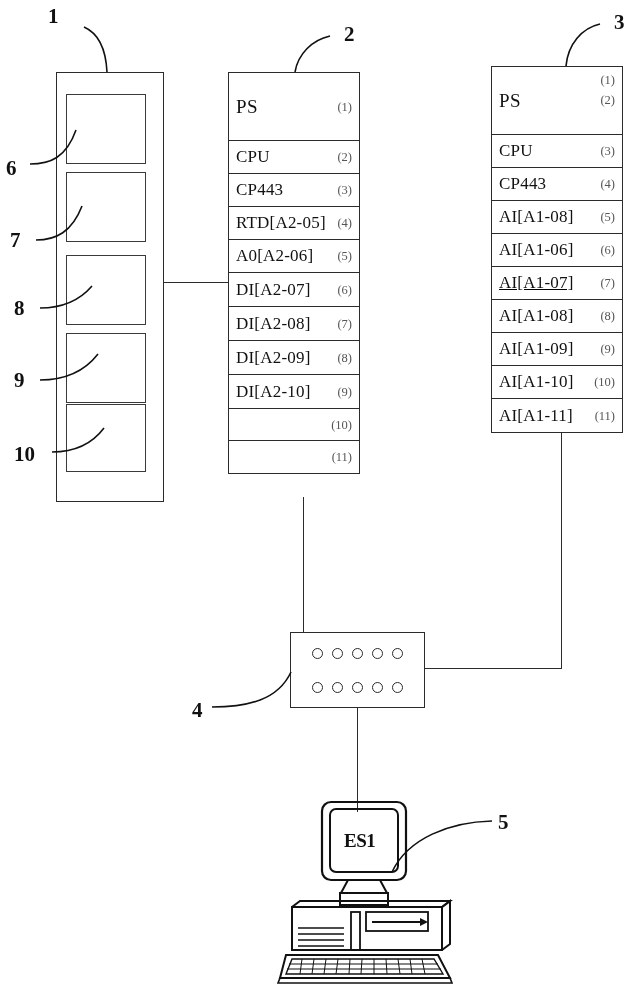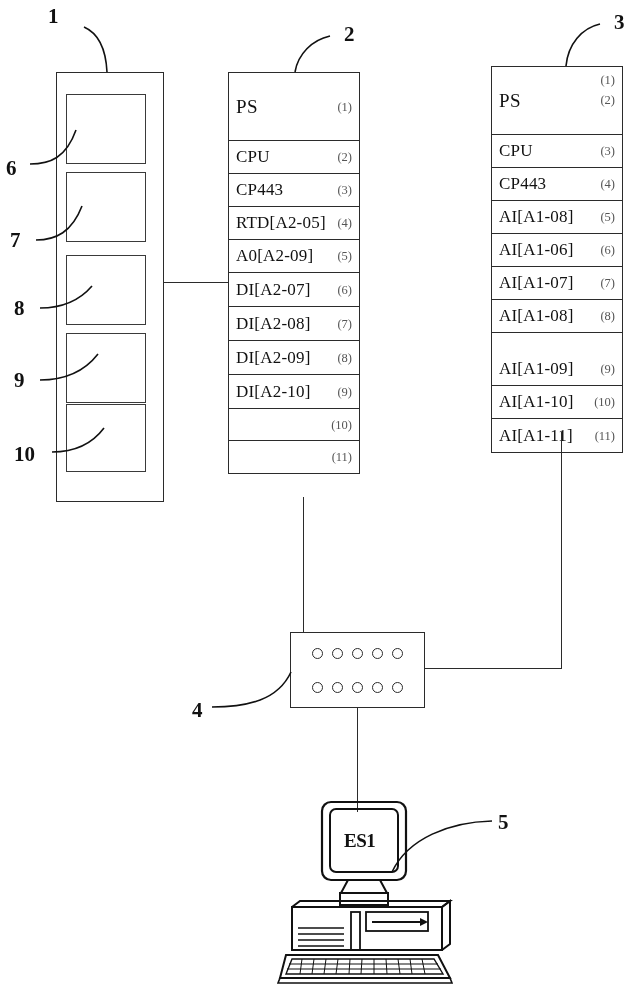--- a/index.html
+++ b/index.html
@@ -151,21 +151,21 @@
       </div>
       <div class="rack-row" style="height: 33px;">
         <span class="slot-label">CP443</span>
         <span class="slot-num mid">(3)</span>
       </div>
       <div class="rack-row" style="height: 33px;">
         <span class="slot-label">RTD[A2-05]</span>
         <span class="slot-num mid">(4)</span>
       </div>
       <div class="rack-row" style="height: 33px;">
-        <span class="slot-label">A0[A2-09]</span>
+        <span class="slot-label">A0[A2-06]</span>
         <span class="slot-num mid">(5)</span>
       </div>
       <div class="rack-row" style="height: 34px;">
         <span class="slot-label">DI[A2-07]</span>
         <span class="slot-num mid">(6)</span>
       </div>
       <div class="rack-row" style="height: 34px;">
         <span class="slot-label">DI[A2-08]</span>
         <span class="slot-num mid">(7)</span>
       </div>
@@ -202,29 +202,29 @@
         <span class="slot-num mid">(4)</span>
       </div>
       <div class="rack-row" style="height: 33px;">
         <span class="slot-label">AI[A1-08]</span>
         <span class="slot-num mid">(5)</span>
       </div>
       <div class="rack-row" style="height: 33px;">
         <span class="slot-label">AI[A1-06]</span>
         <span class="slot-num mid">(6)</span>
       </div>
-      <div class="rack-row" style="height: 33px;">
+      <div class="rack-row" style="height: 33px; text-decoration: underline;">
         <span class="slot-label">AI[A1-07]</span>
         <span class="slot-num mid">(7)</span>
       </div>
       <div class="rack-row" style="height: 33px;">
         <span class="slot-label">AI[A1-08]</span>
         <span class="slot-num mid">(8)</span>
       </div>
-      <div class="rack-row" style="height: 33px; margin-top: 20px;">
+      <div class="rack-row" style="height: 33px;">
         <span class="slot-label">AI[A1-09]</span>
         <span class="slot-num mid">(9)</span>
       </div>
       <div class="rack-row" style="height: 33px;">
         <span class="slot-label">AI[A1-10]</span>
         <span class="slot-num mid">(10)</span>
       </div>
       <div class="rack-row" style="height: 33px;">
         <span class="slot-label">AI[A1-11]</span>
         <span class="slot-num mid">(11)</span>

